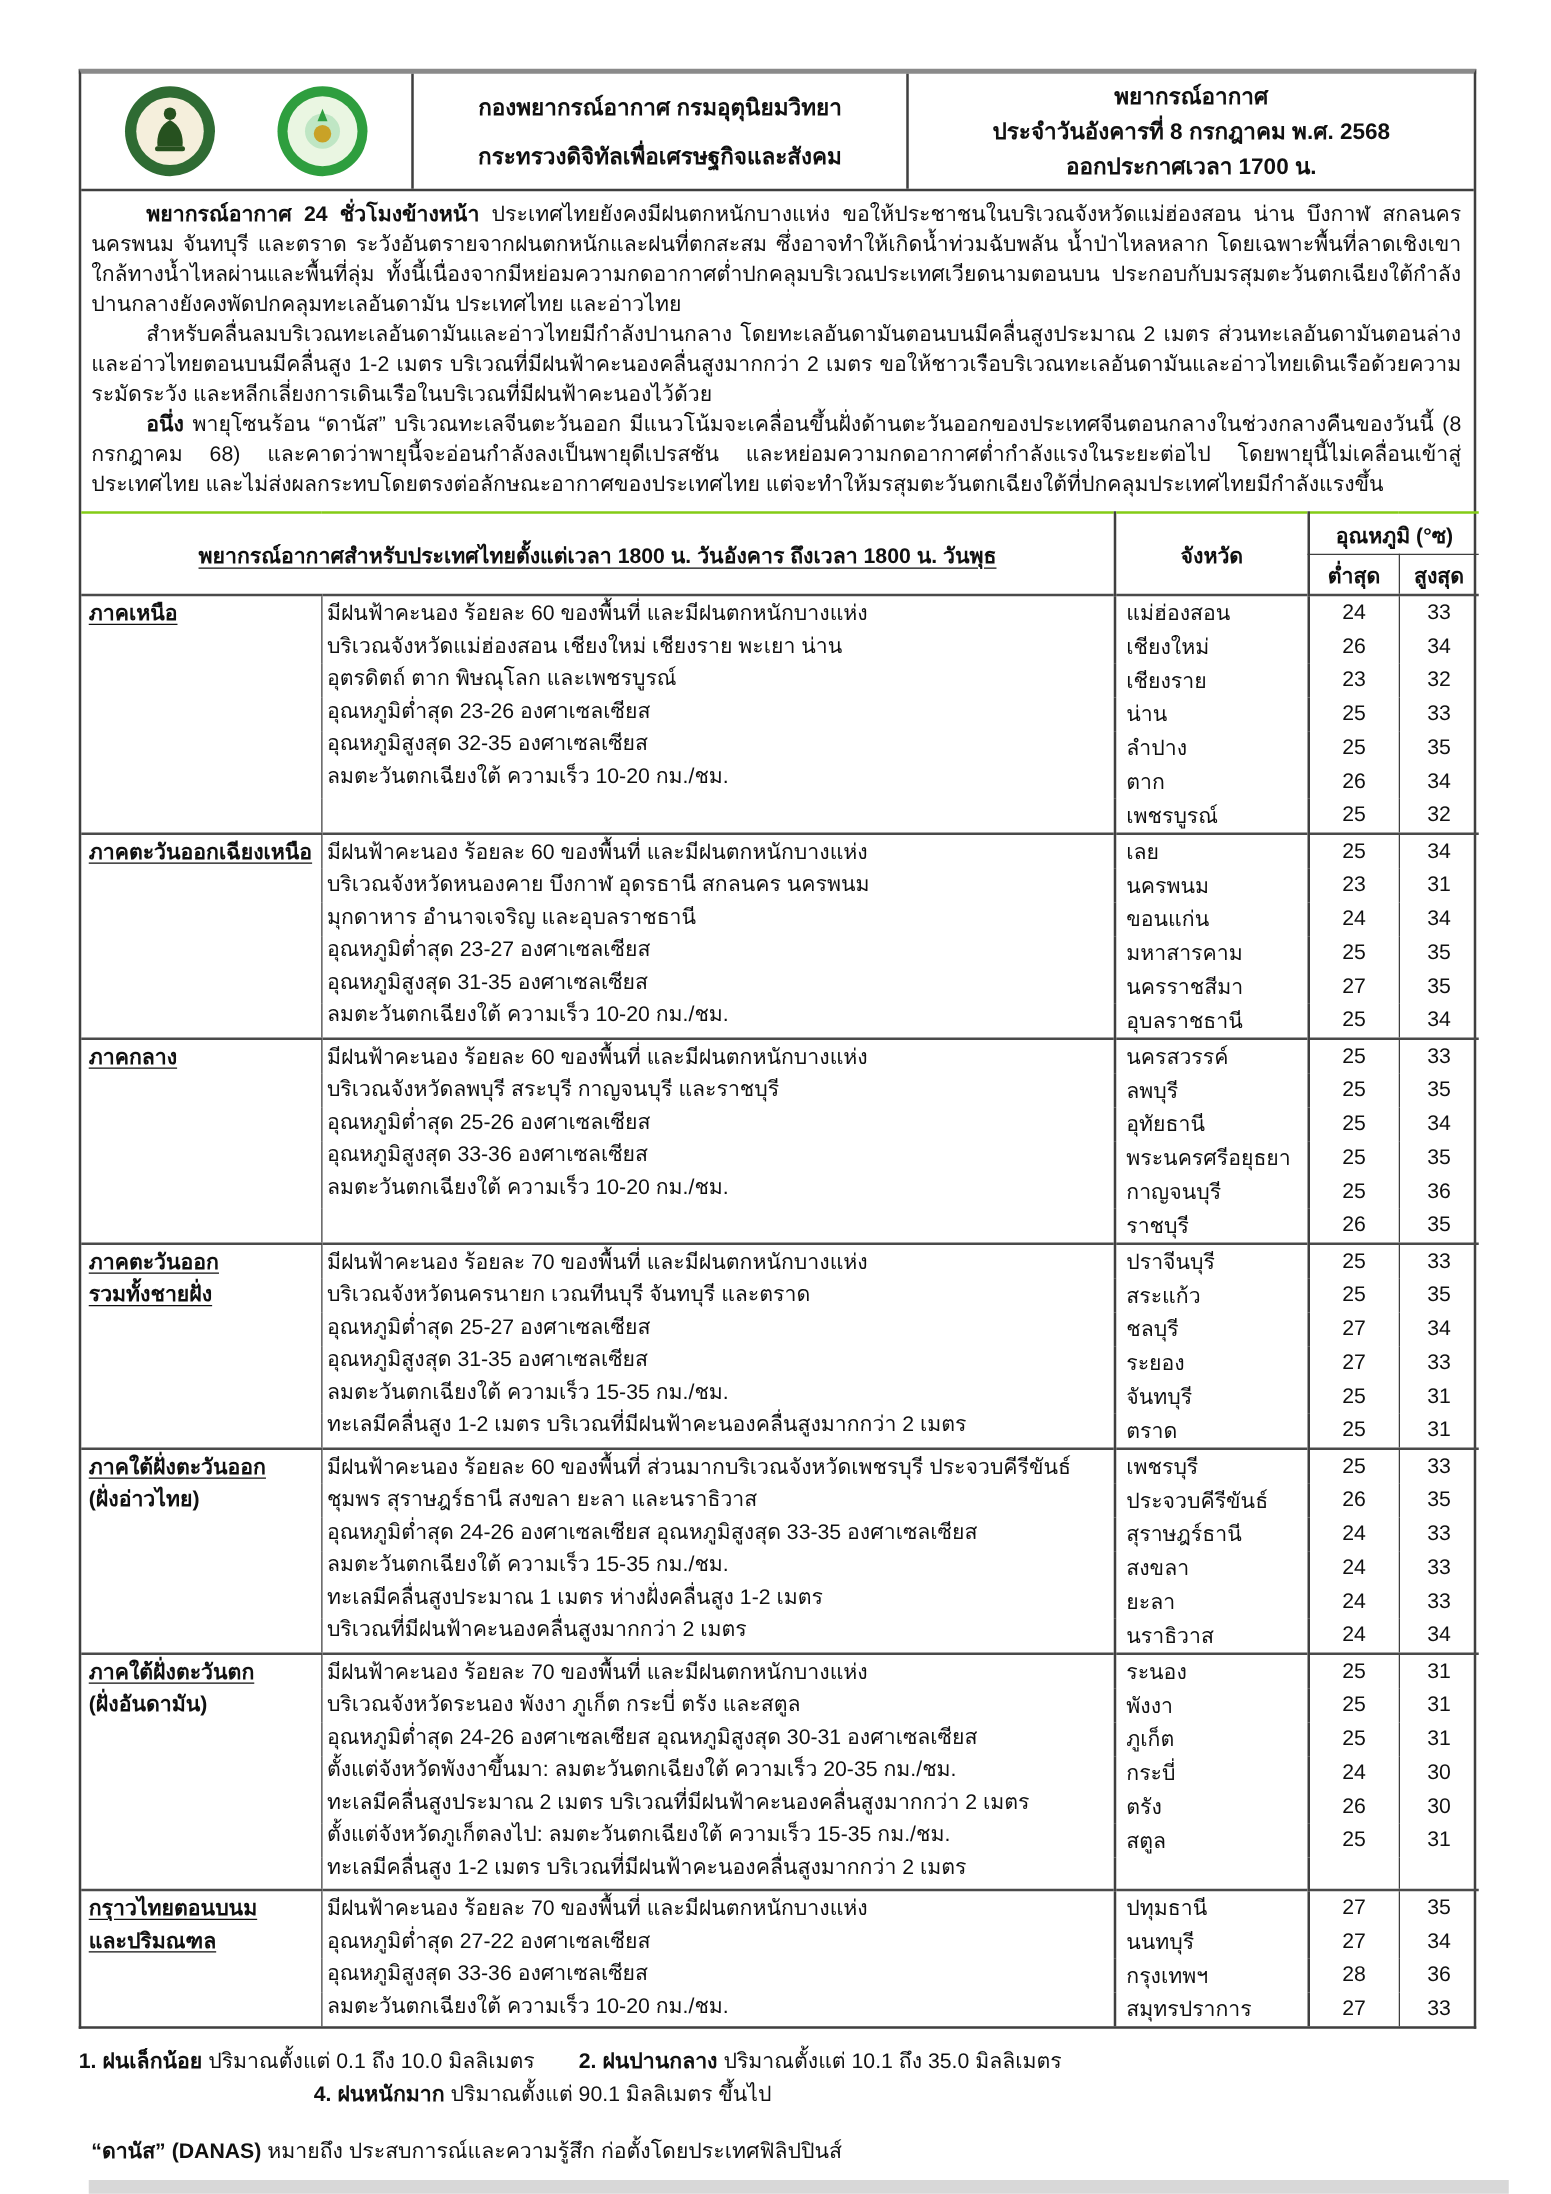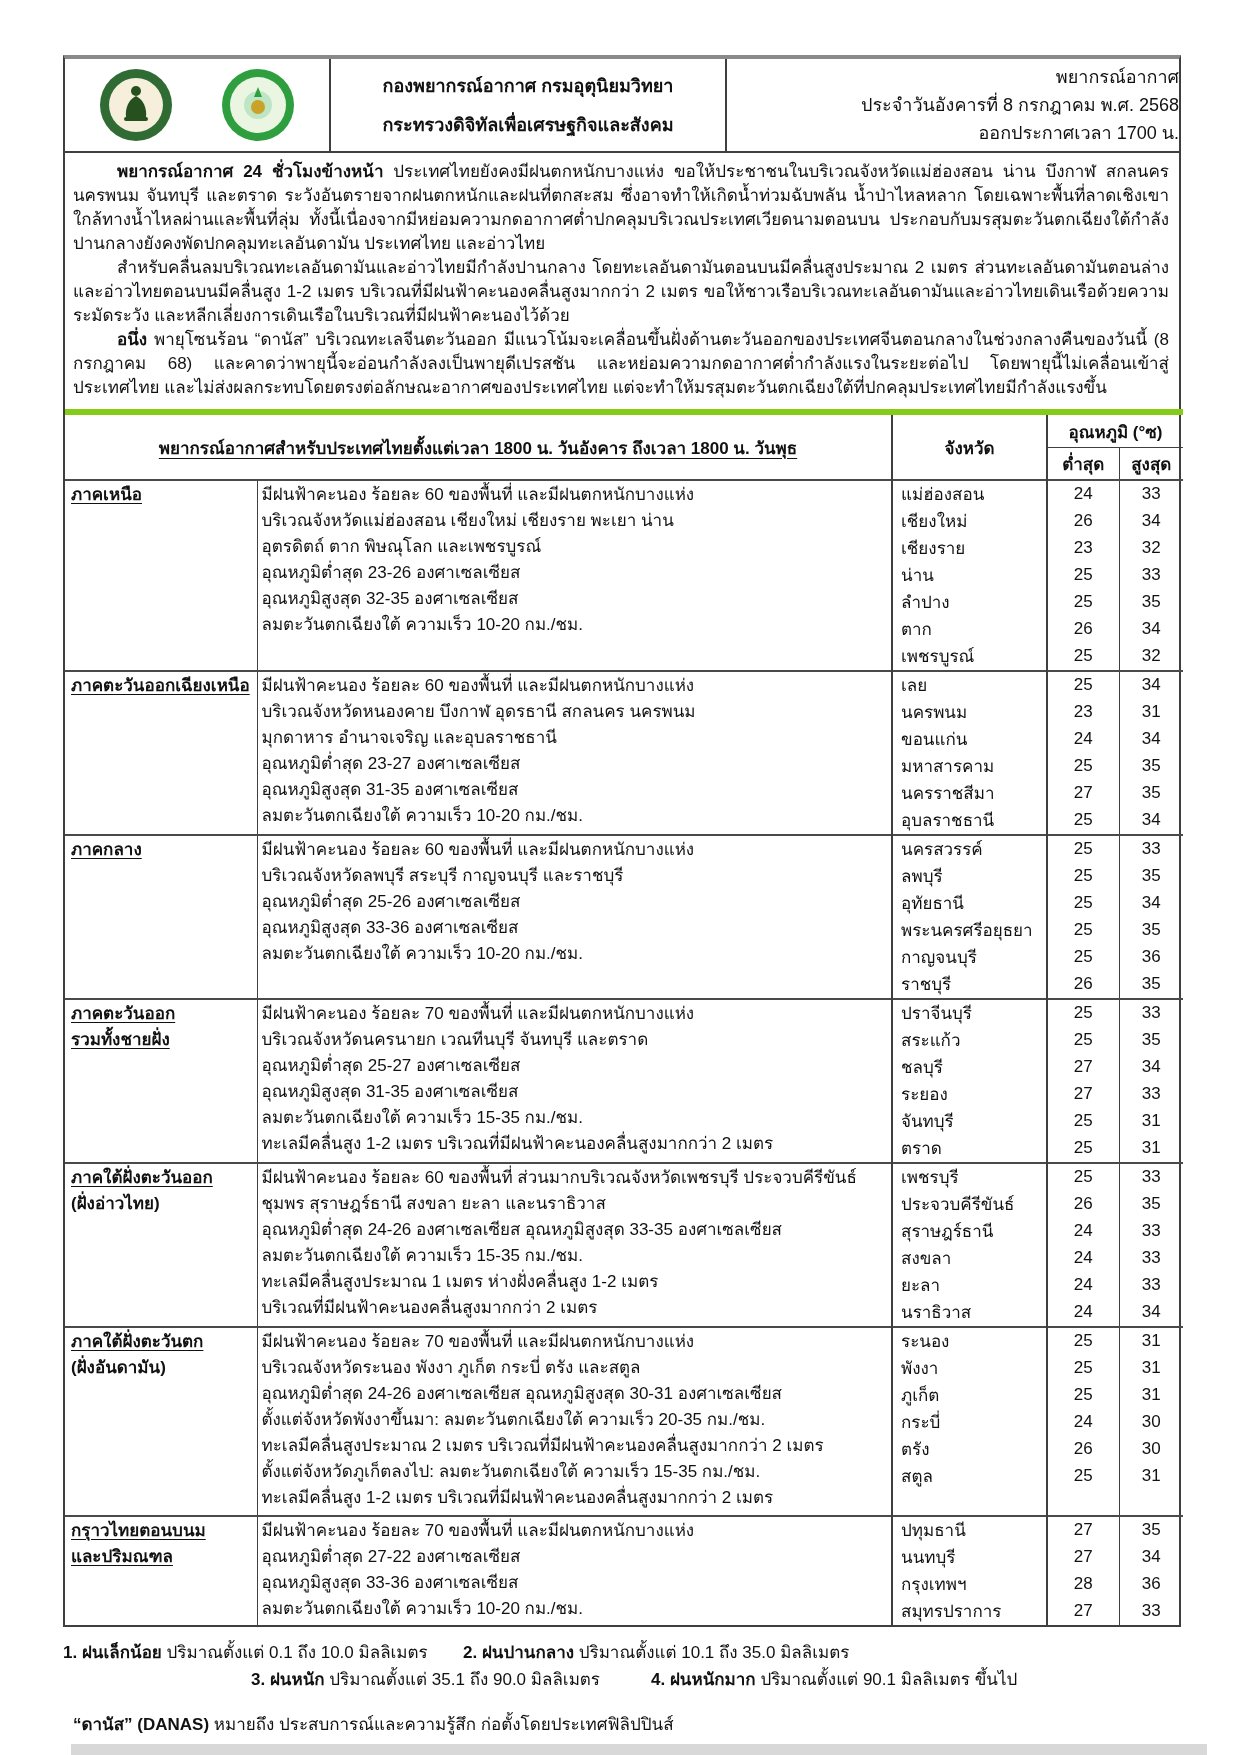--- a/index.html
+++ b/index.html
@@ -9,30 +9,30 @@
     overflow:hidden;
   }
   .page{position:absolute;left:63px;top:55px;width:1118px;}
   .doc-box{border:2px solid #3f3f3f;border-top:4px solid #8a8a8a;}
 
   
   .hdr{display:flex;border-bottom:2px solid #3f3f3f;height:92px;}
   .hdr-cell{box-sizing:border-box;}
   .hdr-logos{width:266px;display:flex;align-items:center;justify-content:center;gap:46px;border-right:2px solid #3f3f3f;}
   .hdr-org{width:396px;border-right:2px solid #3f3f3f;display:flex;flex-direction:column;justify-content:center;align-items:center;gap:10px;font-weight:bold;font-size:18px;}
-  .hdr-issue{flex:1;display:flex;flex-direction:column;justify-content:center;align-items:flex-end;gap:4px;font-weight:normal;font-size:18px;line-height:24px;}
+  .hdr-issue{flex:1;display:flex;flex-direction:column;justify-content:center;align-items:center;gap:4px;font-weight:bold;font-size:18px;line-height:24px;}
   .logo{display:block;}
 
   
   .summary{padding:7px 10px 9px 8px;font-size:17px;line-height:24px;text-align:justify;}
   .summary p{margin:0;text-indent:44px;}
   .summary b{font-weight:bold;}
 
   
-  table.fc{border-collapse:collapse;table-layout:fixed;width:100%;border-top:6px solid #84cc16;}
+  table.fc{border-collapse:collapse;table-layout:fixed;width:100%;border-top:2px solid #84cc16;}
   table.fc col.c-region{width:192px;}
   table.fc col.c-fc{width:635px;}
   table.fc col.c-prov{width:155px;}
   table.fc col.c-min{width:72px;}
   table.fc col.c-max{width:64px;}
   table.fc th{font-weight:bold;font-size:17px;padding:2px 4px;}
   .fc-title{border-right:2px solid #3f3f3f;font-size:18px;}
   .fc-title span{text-decoration:underline;text-underline-offset:4px;}
   .prov-h{border-right:2px solid #3f3f3f;font-size:18px;}
   .temp-h{border-bottom:1.5px solid #3f3f3f;height:28px;font-size:17px;}
@@ -414,21 +414,20 @@
     </table>
   </div>
 
   <div class="notes">
     <div class="notes-row">
       <div class="note" id="note0"><b>1. ฝนเล็กน้อย</b> ปริมาณตั้งแต่ 0.1 ถึง 10.0 มิลลิเมตร</div>
       <div class="note" id="note1"><b>2. ฝนปานกลาง</b> ปริมาณตั้งแต่ 10.1 ถึง 35.0 มิลลิเมตร</div>
     </div>
     <div class="notes-row">
       <div class="notes-label"></div>
-      <div class="note" id="note2"><b>3. ฝนหนัก</b> ปริมาณตั้งแต่ 35.1 ถึง 90.0 มิลลิเมตร</div>
       <div class="note" id="note3"><b>4. ฝนหนักมาก</b> ปริมาณตั้งแต่ 90.1 มิลลิเมตร ขึ้นไป</div>
     </div>
     <p class="storm"><b>“ดานัส” (DANAS)</b> <span>หมายถึง ประสบการณ์และความรู้สึก ก่อตั้งโดยประเทศฟิลิปปินส์</span></p>
   </div>
 
 </div>
 
 <div class="bottom-bar"></div>
 
 </body></html>

